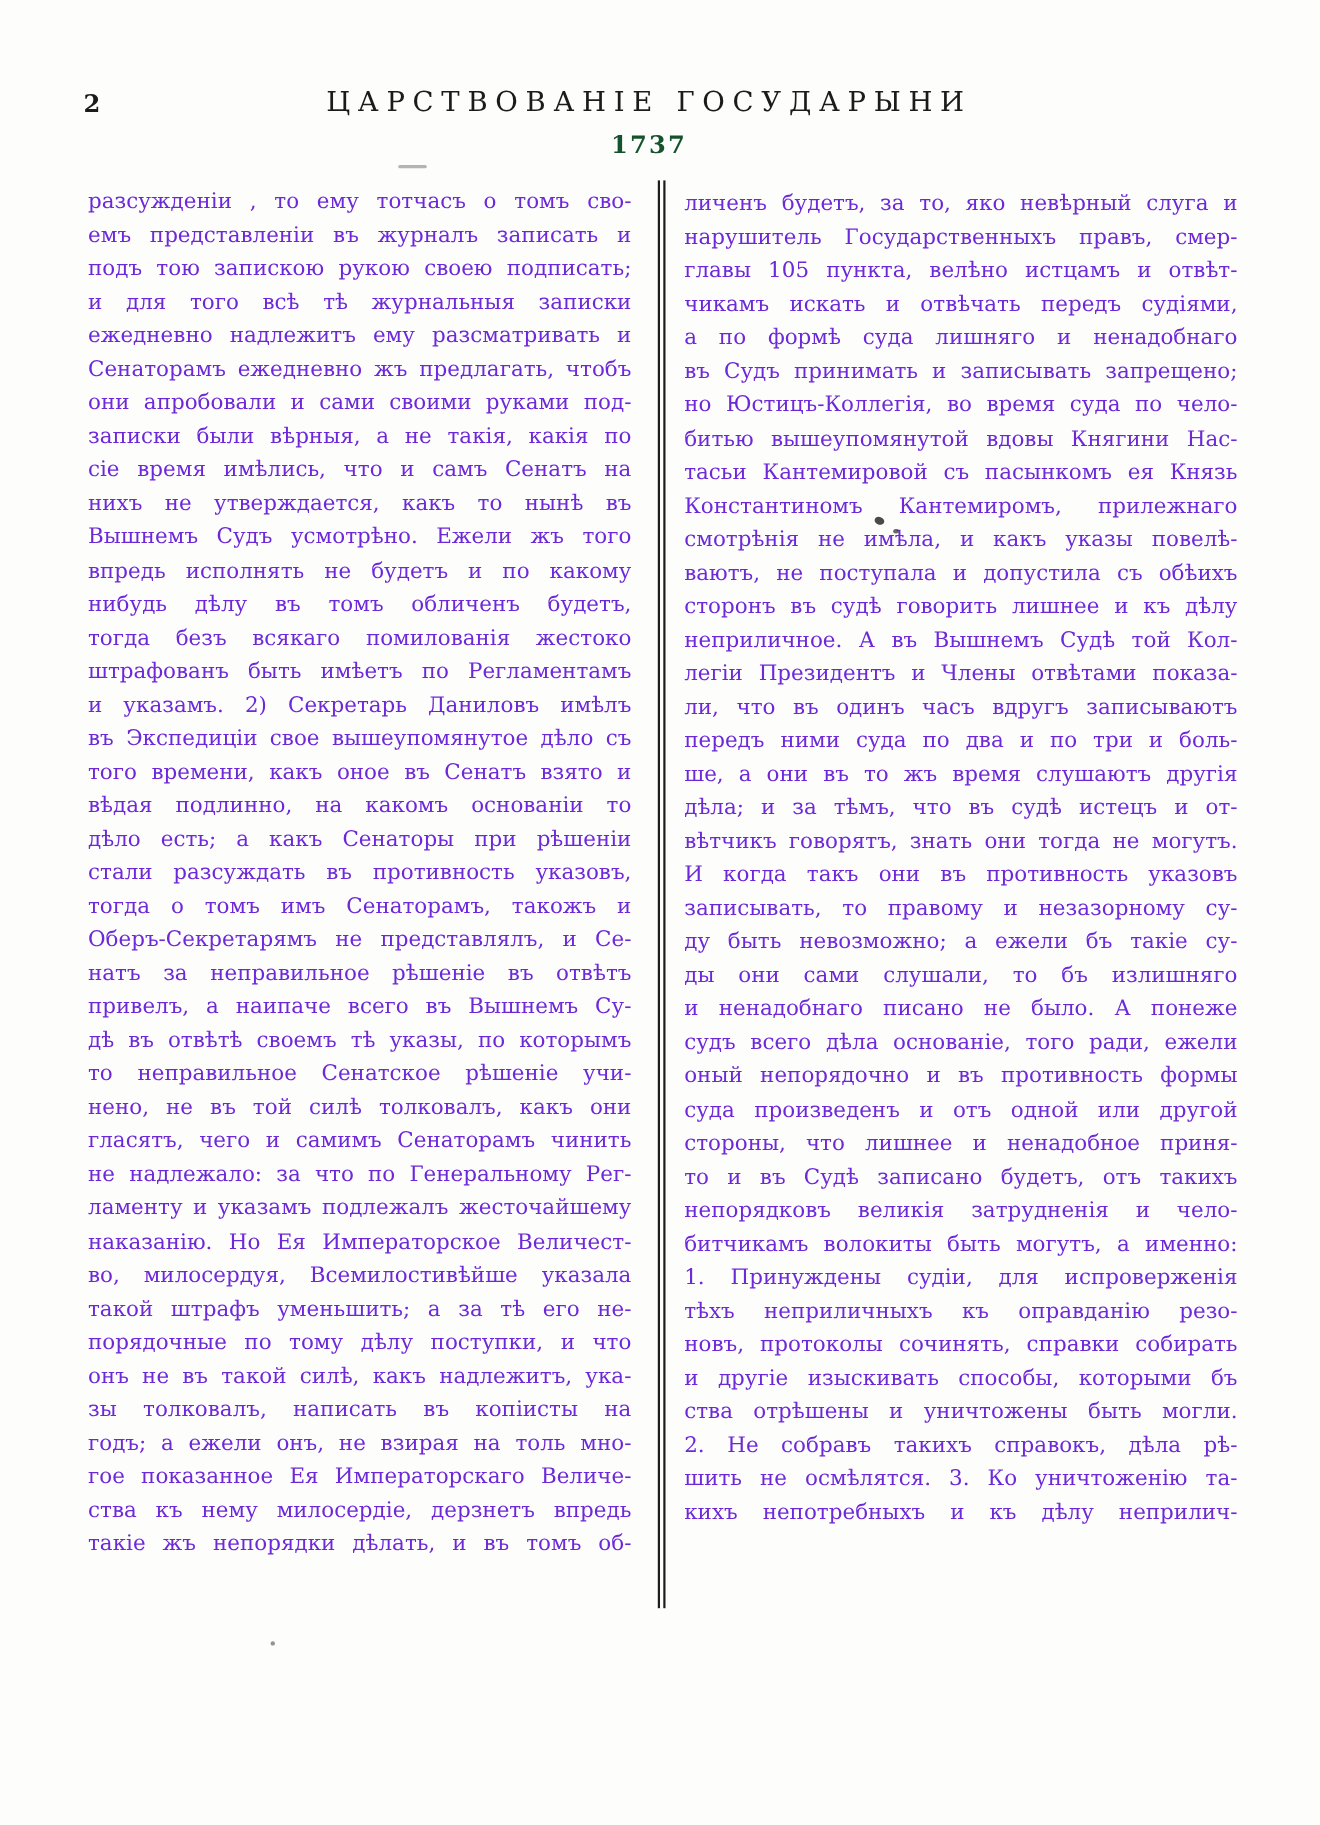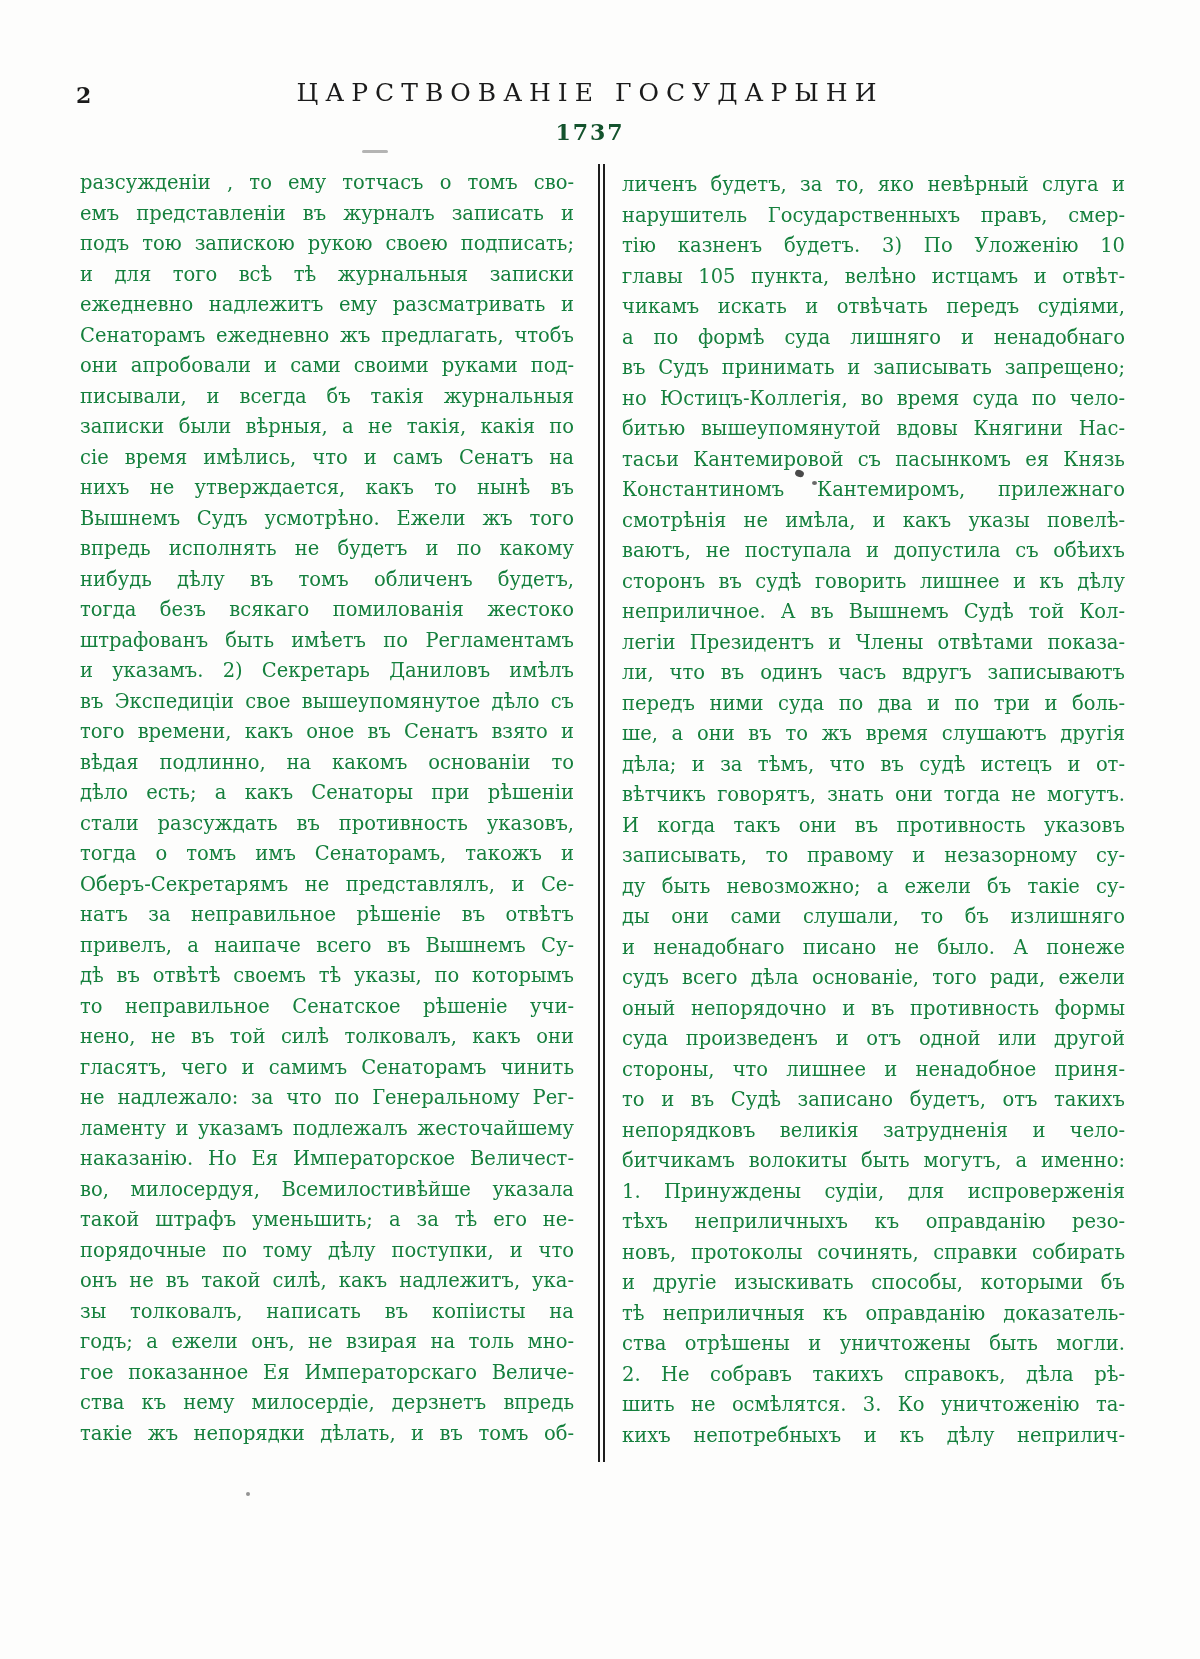--- a/index.html
+++ b/index.html
@@ -45,21 +45,21 @@
     font-size: 22px;
     font-weight: bold;
     letter-spacing: 2px;
     color: #14532d;
   }
   .col {
     position: absolute;
     top: 168px;
     font-size: 19.5px;
     line-height: 30.5px;
-    color: #15803d;
+    color: #6d28d9;
   }
   .col-left  { left: 80px;  width: 494px; }
   .col-right { left: 622px; width: 503px; top: 170px; }
   .line {
     height: 30.5px;
     overflow: hidden;
     text-align: justify;
     text-align-last: justify;
     white-space: normal;
   }
@@ -91,21 +91,20 @@
   <div class="year">1737</div>
 
   <div class="col col-left">
       <div class="line">разсужденіи , то ему тотчасъ о томъ сво-</div>
       <div class="line">емъ представленіи въ журналъ записать и</div>
       <div class="line">подъ тою запискою рукою своею подписать;</div>
       <div class="line">и для того всѣ тѣ журнальныя записки</div>
       <div class="line">ежедневно надлежитъ ему разсматривать и</div>
       <div class="line">Сенаторамъ ежедневно жъ предлагать, чтобъ</div>
       <div class="line">они апробовали и сами своими руками под-</div>
-      <div class="line">писывали, и всегда бъ такія журнальныя</div>
       <div class="line">записки были вѣрныя, а не такія, какія по</div>
       <div class="line">сіе время имѣлись, что и самъ Сенатъ на</div>
       <div class="line">нихъ не утверждается, какъ то нынѣ въ</div>
       <div class="line">Вышнемъ Судъ усмотрѣно. Ежели жъ того</div>
       <div class="line">впредь исполнять не будетъ и по какому</div>
       <div class="line">нибудь дѣлу въ томъ обличенъ будетъ,</div>
       <div class="line">тогда безъ всякаго помилованія жестоко</div>
       <div class="line">штрафованъ быть имѣетъ по Регламентамъ</div>
       <div class="line">и указамъ. 2) Секретарь Даниловъ имѣлъ</div>
       <div class="line">въ Экспедиціи свое вышеупомянутое дѣло съ</div>
@@ -131,21 +130,20 @@
       <div class="line">зы толковалъ, написать въ копіисты на</div>
       <div class="line">годъ; а ежели онъ, не взирая на толь мно-</div>
       <div class="line">гое показанное Ея Императорскаго Величе-</div>
       <div class="line">ства къ нему милосердіе, дерзнетъ впредь</div>
       <div class="line">такіе жъ непорядки дѣлать, и въ томъ об-</div>
     </div>
   <div class="divider"></div>
   <div class="col col-right">
       <div class="line">личенъ будетъ, за то, яко невѣрный слуга и</div>
       <div class="line">нарушитель Государственныхъ правъ, смер-</div>
-      <div class="line">тію казненъ будетъ. 3) По Уложенію 10</div>
       <div class="line">главы 105 пункта, велѣно истцамъ и отвѣт-</div>
       <div class="line">чикамъ искать и отвѣчать передъ судіями,</div>
       <div class="line">а по формѣ суда лишняго и ненадобнаго</div>
       <div class="line">въ Судъ принимать и записывать запрещено;</div>
       <div class="line">но Юстицъ-Коллегія, во время суда по чело-</div>
       <div class="line">битью вышеупомянутой вдовы Княгини Нас-</div>
       <div class="line">тасьи Кантемировой съ пасынкомъ ея Князь</div>
       <div class="line">Константиномъ Кантемиромъ, прилежнаго</div>
       <div class="line">смотрѣнія не имѣла, и какъ указы повелѣ-</div>
       <div class="line">ваютъ, не поступала и допустила съ обѣихъ</div>
@@ -166,21 +164,20 @@
       <div class="line">оный непорядочно и въ противность формы</div>
       <div class="line">суда произведенъ и отъ одной или другой</div>
       <div class="line">стороны, что лишнее и ненадобное приня-</div>
       <div class="line">то и въ Судѣ записано будетъ, отъ такихъ</div>
       <div class="line">непорядковъ великія затрудненія и чело-</div>
       <div class="line">битчикамъ волокиты быть могутъ, а именно:</div>
       <div class="line">1. Принуждены судіи, для испроверженія</div>
       <div class="line">тѣхъ неприличныхъ къ оправданію резо-</div>
       <div class="line">новъ, протоколы сочинять, справки собирать</div>
       <div class="line">и другіе изыскивать способы, которыми бъ</div>
-      <div class="line">тѣ неприличныя къ оправданію доказатель-</div>
       <div class="line">ства отрѣшены и уничтожены быть могли.</div>
       <div class="line">2. Не собравъ такихъ справокъ, дѣла рѣ-</div>
       <div class="line">шить не осмѣлятся. 3. Ко уничтоженію та-</div>
       <div class="line">кихъ непотребныхъ и къ дѣлу неприлич-</div>
     </div>
 
   <div class="speck speck-a"></div>
   <div class="speck speck-b"></div>
   <div class="speck speck-c"></div>
   <div class="speck speck-d"></div>

